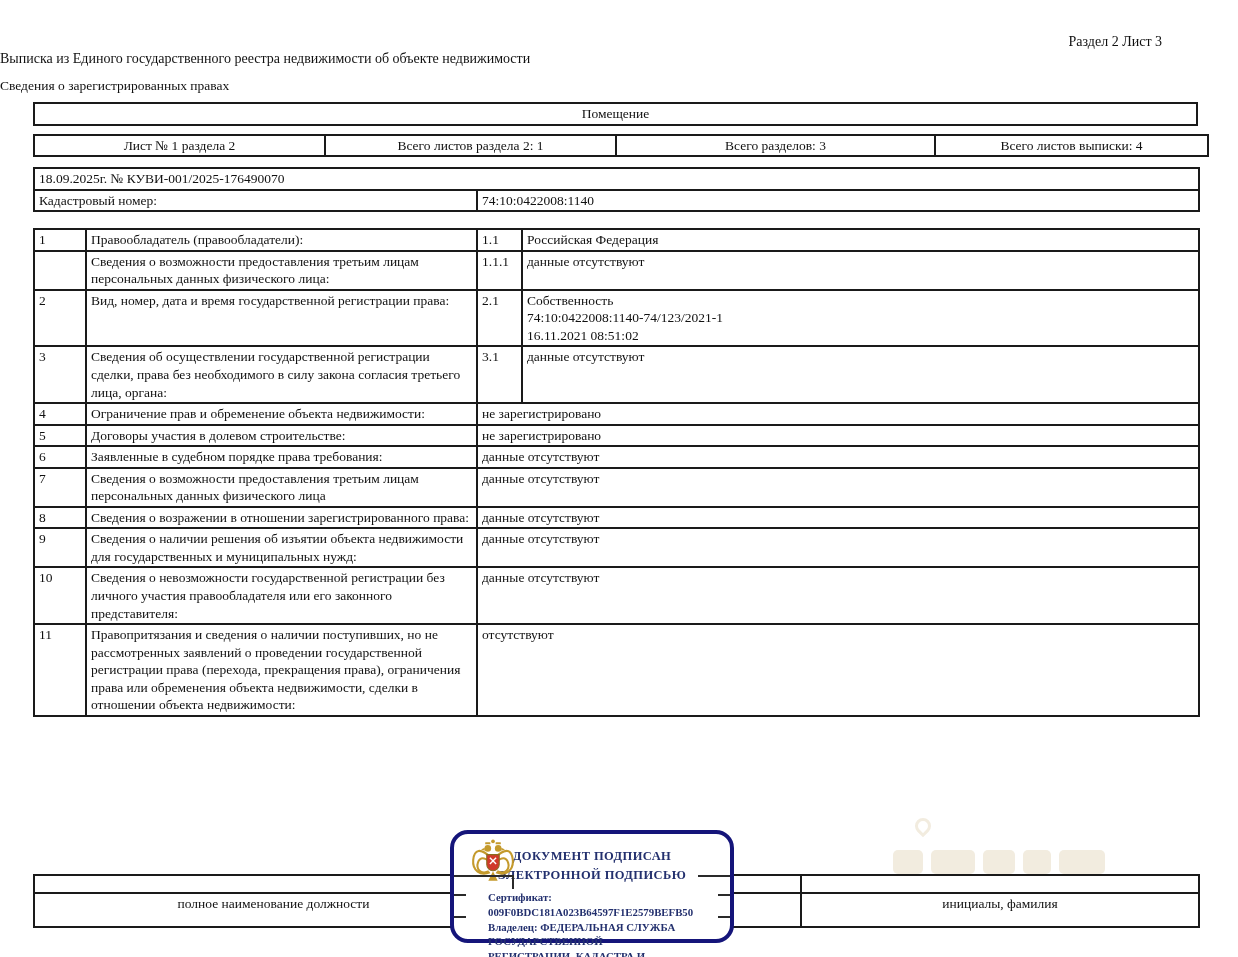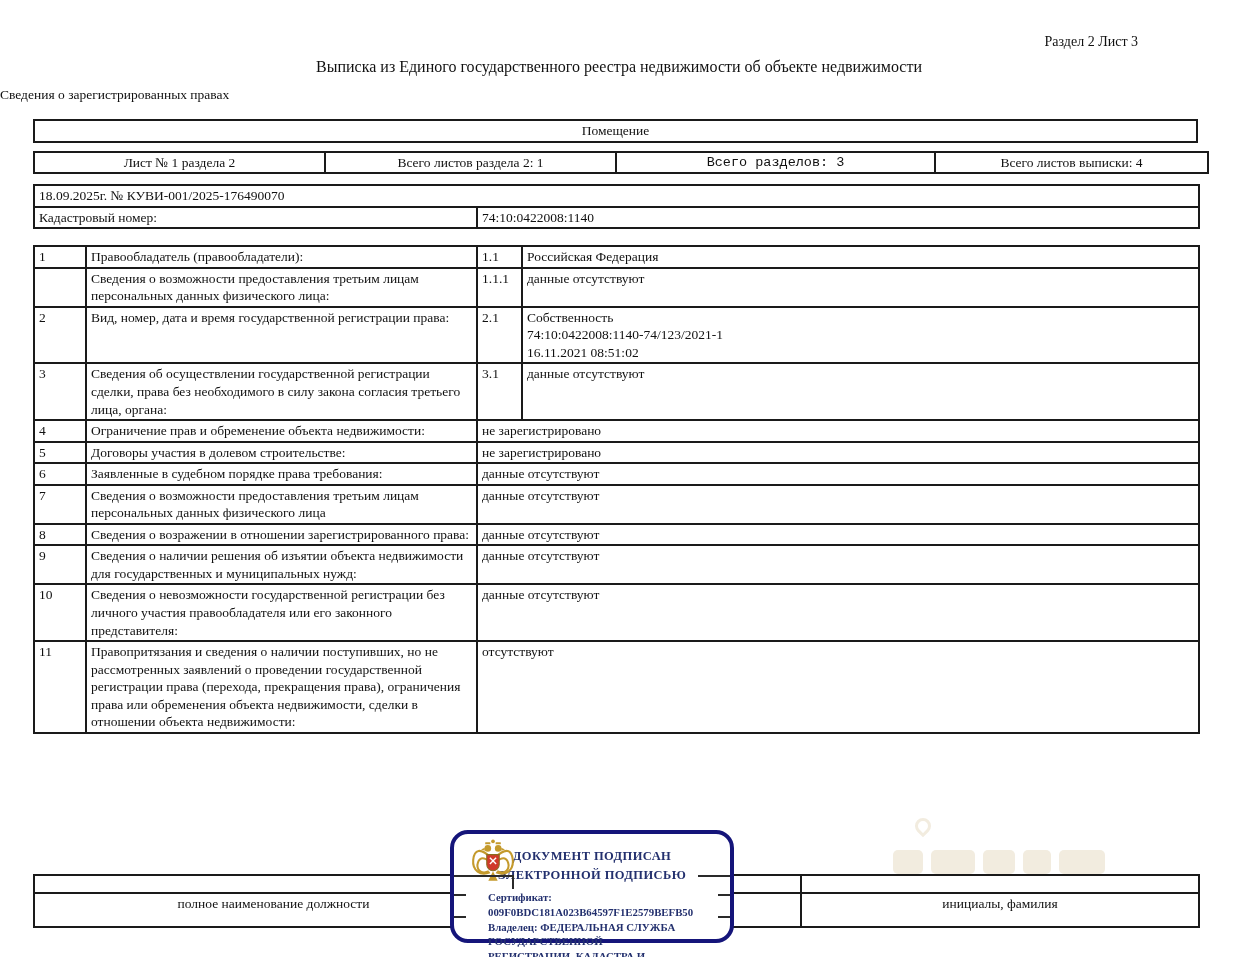--- a/index.html
+++ b/index.html
@@ -8,38 +8,38 @@
     width: 1238px; height: 957px;
     font-family: "Liberation Serif", "DejaVu Serif", serif;
     color: #111111;
     position: relative;
     overflow: hidden;
   }
   .page { position: relative; width: 1238px; height: 957px; }
 
   
   .section-label {
-    margin-top: 34px; margin-right: 100px;
+    margin-top: 34px; margin-right: 76px;
     text-align: right; font-size: 14px;
   }
-  .doc-title { text-align: center; font-size: 16px; margin-top: 8px; }
+  .doc-title { text-align: left; font-size: 14px; margin-top: 1px; }
   .doc-subtitle { text-align: left; font-size: 13.5px; margin-top: 11px; }
 
   
   .tbl-wrap { margin-left: 33px; width: 1165px; }
   table { border-collapse: collapse; width: 1165px; table-layout: fixed; }
   td {
     border: 2px solid #1a1a1a;
     font-size: 13.5px; line-height: 1.3;
     padding: 1px 4px; vertical-align: top;
     overflow: hidden;
   }
   .c { text-align: center; }
 
-  .tblA { margin-top: 16px; }
+  .tblA { margin-top: 8px; }
   .tblA td { height: 19px; }
   .tblB { margin-top: 8px; }
   .tblB td { height: 19px; }
   .tblC { margin-top: 10px; }
   .tblC td { height: 19px; }
   .tblMain { margin-top: 16px; }
 
   
   .prewrap { white-space: pre-line; margin-top: 48px; }
 
@@ -119,21 +119,21 @@
             <td class="c">Помещение</td>
           </tr>
     </tbody>
       </table>
 
     <table class="tblB">
       <tbody>
           <tr id="sheets-row">
             <td class="c" style="width: 291px;">Лист № 1 раздела 2</td>
             <td class="c" style="width: 291px;">Всего листов раздела 2: 1</td>
-            <td class="c" style="width: 319px; font-family: Liberation Mono, monospace;">Всего разделов: 3</td>
+            <td class="c" style="width: 319px;">Всего разделов: 3</td>
             <td class="c" style="width: 273px;">Всего листов выписки: 4</td>
           </tr>
     </tbody>
       </table>
 
     <table class="tblC">
       <colgroup>
           <col style="width:443px">
           <col style="width:722px">
         </colgroup>

